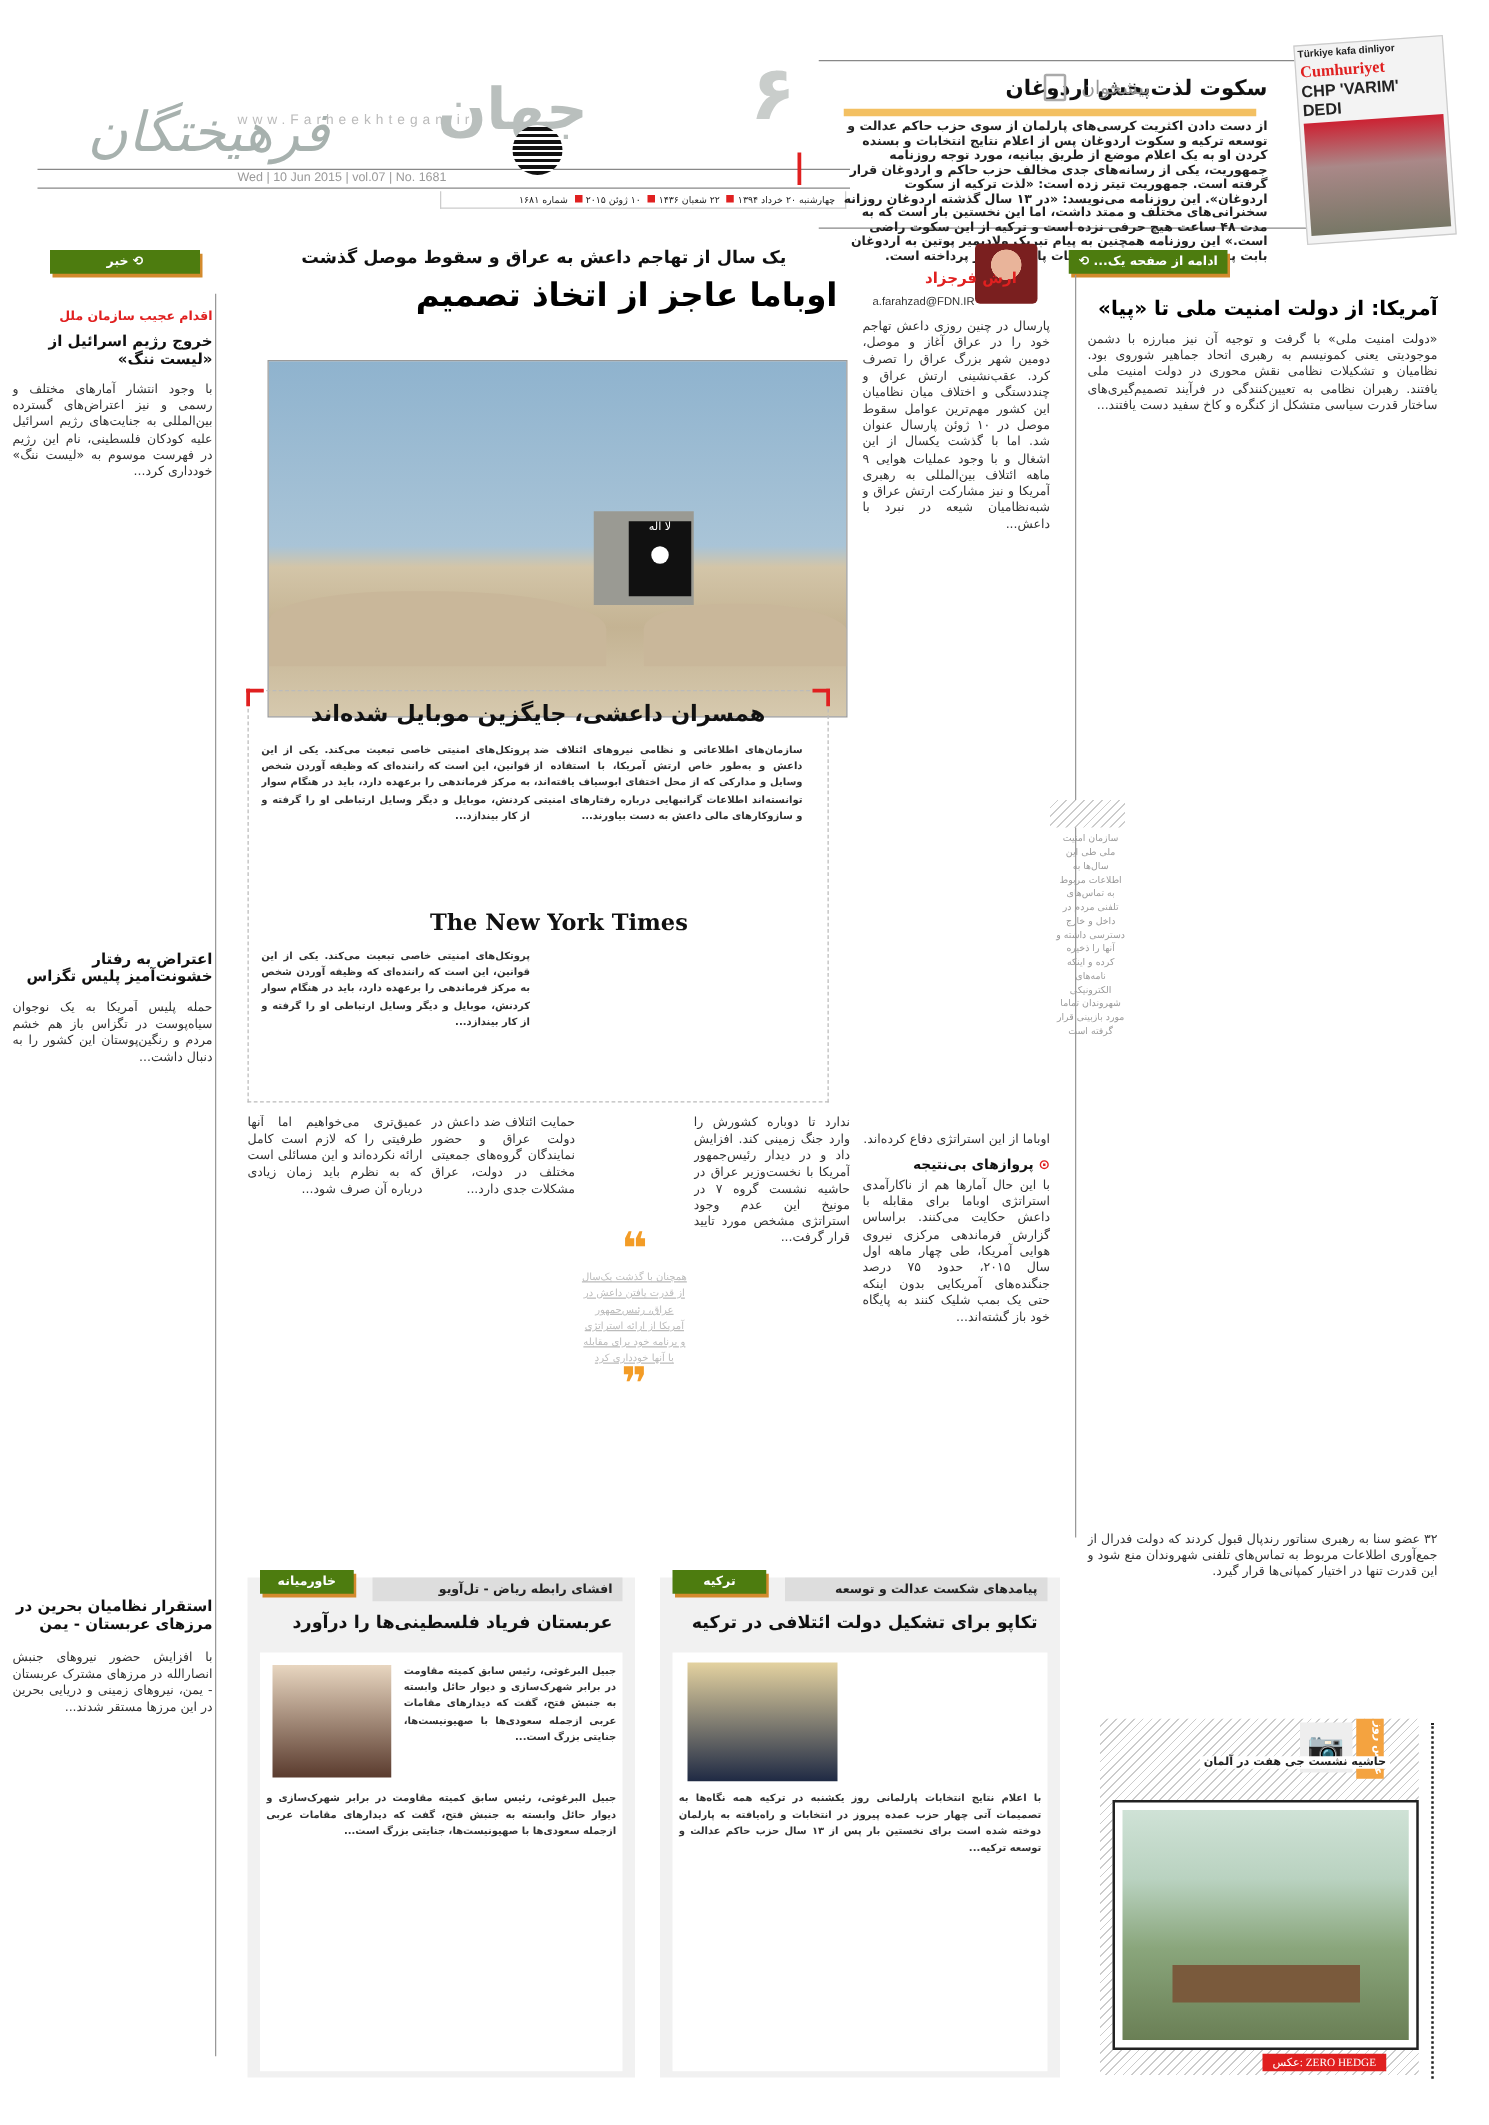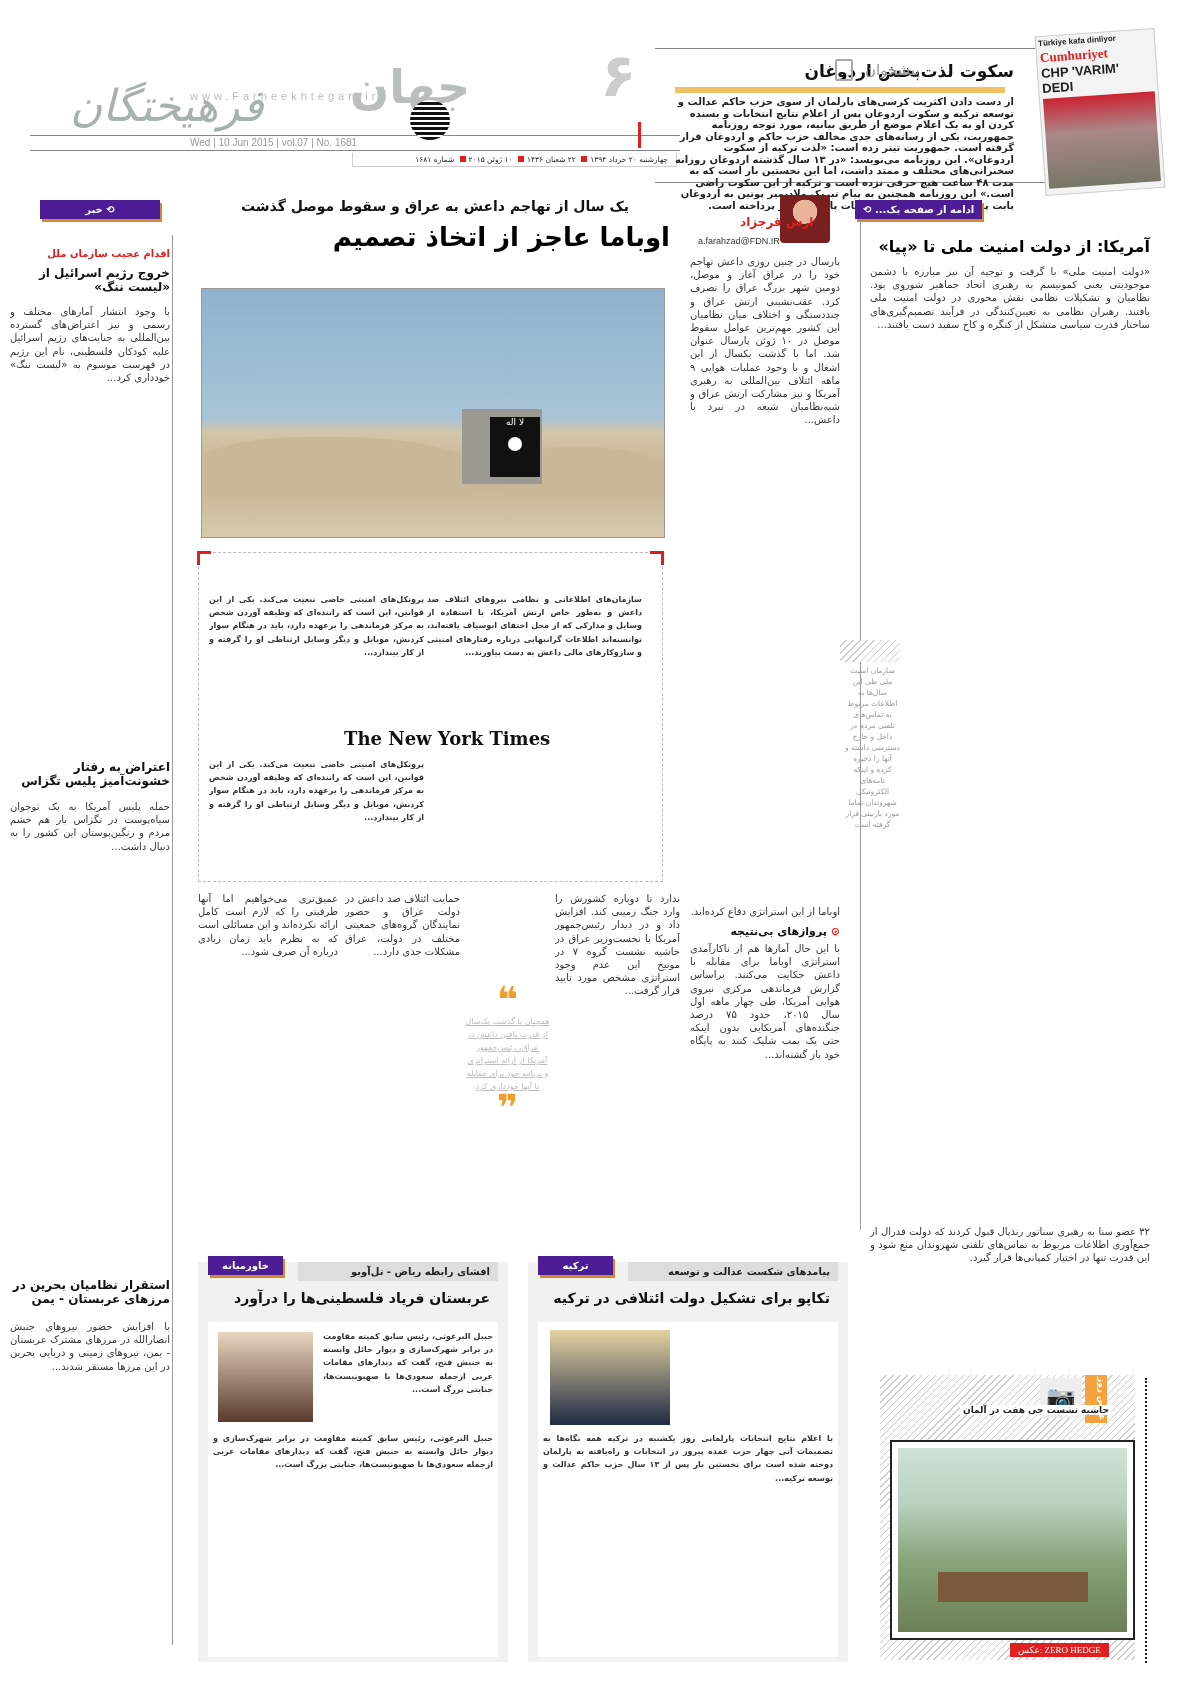--- a/index.html
+++ b/index.html
@@ -22,24 +22,24 @@
 .pish-title{right:120px;top:12px;font-size:17px;font-weight:bold;color:#111}
 .pish-label{left:210px;top:12px;font-size:15px;color:#999}
 .pish-icon{left:180px;top:10px;width:18px;height:22px;border:2px solid #aaa;border-radius:2px}
 .pish-bar{left:20px;top:38px;width:330px;height:6px;background:#f3c062}
 .pish-body{right:120px;top:47px;width:340px;font-size:10px;line-height:11.5px;color:#222;font-weight:bold}
 .paper{left:1040px;top:32px;width:120px;height:160px;background:#f3f3f3;border:1px solid #ccc;transform:rotate(-4deg);overflow:hidden}
 .paper .t1{font-size:8px;font-weight:bold;direction:ltr;padding:2px;color:#222;font-family:"Liberation Sans",sans-serif}
 .paper .t2{font-size:13px;color:#e02020;font-weight:bold;direction:ltr;padding:0 3px;font-family:"Liberation Serif",serif}
 .paper .t3{font-size:13px;font-weight:bold;direction:ltr;padding:0 3px;font-family:"Liberation Sans",sans-serif}
 .paper .img{margin:3px;height:90px;background:linear-gradient(#c23 0,#a88 40%,#776 100%)}
-.tab-orange{background:#4c1d95;color:#fff;font-size:10px;font-weight:bold;text-align:center;padding:4px 8px;box-shadow:2px 3px 0 #d38a2d}
+.tab-orange{background:#4d7c0f;color:#fff;font-size:10px;font-weight:bold;text-align:center;padding:4px 8px;box-shadow:2px 3px 0 #d38a2d}
 .main-kicker{left:200px;top:198px;width:470px;text-align:center;font-size:14px;font-weight:bold;color:#111}
 .main-title{left:200px;top:222px;width:470px;font-size:26px;font-weight:900;color:#000}
-.main-img{left:201px;top:288px;width:464px;height:250px;border:1px solid #999;background:linear-gradient(#8fb3ce 0%,#a9c4d7 52%,#d3c5a8 58%,#c4b393 75%,#d6c9ae 100%);overflow:hidden}
+.main-img{left:214px;top:288px;width:464px;height:286px;border:1px solid #999;background:linear-gradient(#8fb3ce 0%,#a9c4d7 52%,#d3c5a8 58%,#c4b393 75%,#d6c9ae 100%);overflow:hidden}
 .rubble{position:absolute;bottom:40px;height:60px;background:#c9b79a;border-radius:40% 50% 0 0}
 .flagwall{position:absolute;left:260px;top:120px;width:80px;height:75px;background:#9a9a93}
 .flag{position:absolute;left:288px;top:128px;width:50px;height:60px;background:#111;color:#fff;font-size:9px;text-align:center}
 .flag .seal{width:14px;height:14px;background:#fff;border-radius:50%;margin:10px auto 0}
 .box2{left:198px;top:552px;width:465px;height:330px;border:1px dashed #bbb}
 .box2 .corner{position:absolute;width:14px;height:14px;border-color:#e02020;border-style:solid}
 .box2-title{left:0;top:8px;width:100%;text-align:center;font-size:18px;font-weight:900;color:#111}
 .nyt{left:145px;top:175px;font-family:"DejaVu Serif",serif;font-size:18px;font-weight:bold;direction:ltr;color:#111}
 .author-name{left:740px;top:215px;font-size:12px;color:#e02020;font-weight:bold}
 .author-email{left:698px;top:236px;font-size:9px;color:#333;direction:ltr;font-family:"Liberation Sans",sans-serif}
@@ -121,20 +121,21 @@
   <div class="q">❝</div>
   <div class="pt">همچنان با گذشت یک‌سال از قدرت یافتن داعش در عراق، رئیس‌جمهور آمریکا از ارائه استراتژی و برنامه خود برای مقابله با آنها خودداری کرد</div>
   <div class="q">❞</div>
 </div>
 <div class="abs txt" style="left:345px;top:892px;width:115px;height:350px">حمایت ائتلاف ضد داعش در دولت عراق و حضور نمایندگان گروه‌های جمعیتی مختلف در دولت، عراق مشکلات جدی دارد...</div>
 <div class="abs txt" style="left:198px;top:892px;width:140px;height:350px">عمیق‌تری می‌خواهیم اما آنها طرفیتی را که لازم است کامل ارائه نکرده‌اند و این مسائلی است که به نظرم باید زمان زیادی درباره آن صرف شود...</div>
 
 <div class="abs box2">
   <div class="corner" style="top:-2px;left:-2px;border-width:3px 0 0 3px"></div>
   <div class="corner" style="top:-2px;right:-2px;border-width:3px 3px 0 0"></div>
+  <div class="abs box2-title">همسران داعشی، جایگزین موبایل شده‌اند</div>
   <div class="abs txt" style="right:20px;top:40px;width:215px;height:280px;font-weight:bold;font-size:8px">سازمان‌های اطلاعاتی و نظامی نیروهای ائتلاف ضد داعش و به‌طور خاص ارتش آمریکا، با استفاده از وسایل و مدارکی که از محل اختفای ابوسیاف یافته‌اند، توانسته‌اند اطلاعات گرانبهایی درباره رفتارهای امنیتی و سازوکارهای مالی داعش به دست بیاورند...</div>
   <div class="abs txt" style="left:10px;top:40px;width:215px;height:125px;font-weight:bold;font-size:8px">پروتکل‌های امنیتی خاصی تبعیت می‌کند. یکی از این قوانین، این است که راننده‌ای که وظیفه آوردن شخص به مرکز فرماندهی را برعهده دارد، باید در هنگام سوار کردنش، موبایل و دیگر وسایل ارتباطی او را گرفته و از کار بیندازد...</div>
   <div class="abs nyt">The New York Times</div>
   <div class="abs txt" style="left:10px;top:205px;width:215px;height:115px;font-weight:bold;font-size:8px">پروتکل‌های امنیتی خاصی تبعیت می‌کند. یکی از این قوانین، این است که راننده‌ای که وظیفه آوردن شخص به مرکز فرماندهی را برعهده دارد، باید در هنگام سوار کردنش، موبایل و دیگر وسایل ارتباطی او را گرفته و از کار بیندازد...</div>
 </div>
 
 <div class="abs tab-orange continue"><span>ادامه از صفحه یک...</span> ⟲</div>
 <div class="abs vline" style="left:860px;top:220px;height:1010px"></div>
 <div class="abs amr-title">آمریکا: از دولت امنیت ملی تا «پیا»</div>
 <div class="abs txt" style="left:870px;top:265px;width:280px;height:950px">«دولت امنیت ملی» با گرفت و توجیه آن نیز مبارزه با دشمن موجودیتی یعنی کمونیسم به رهبری اتحاد جماهیر شوروی بود. نظامیان و تشکیلات نظامی نقش محوری در دولت امنیت ملی یافتند. رهبران نظامی به تعیین‌کنندگی در فرآیند تصمیم‌گیری‌های ساختار قدرت سیاسی متشکل از کنگره و کاخ سفید دست یافتند...</div>

